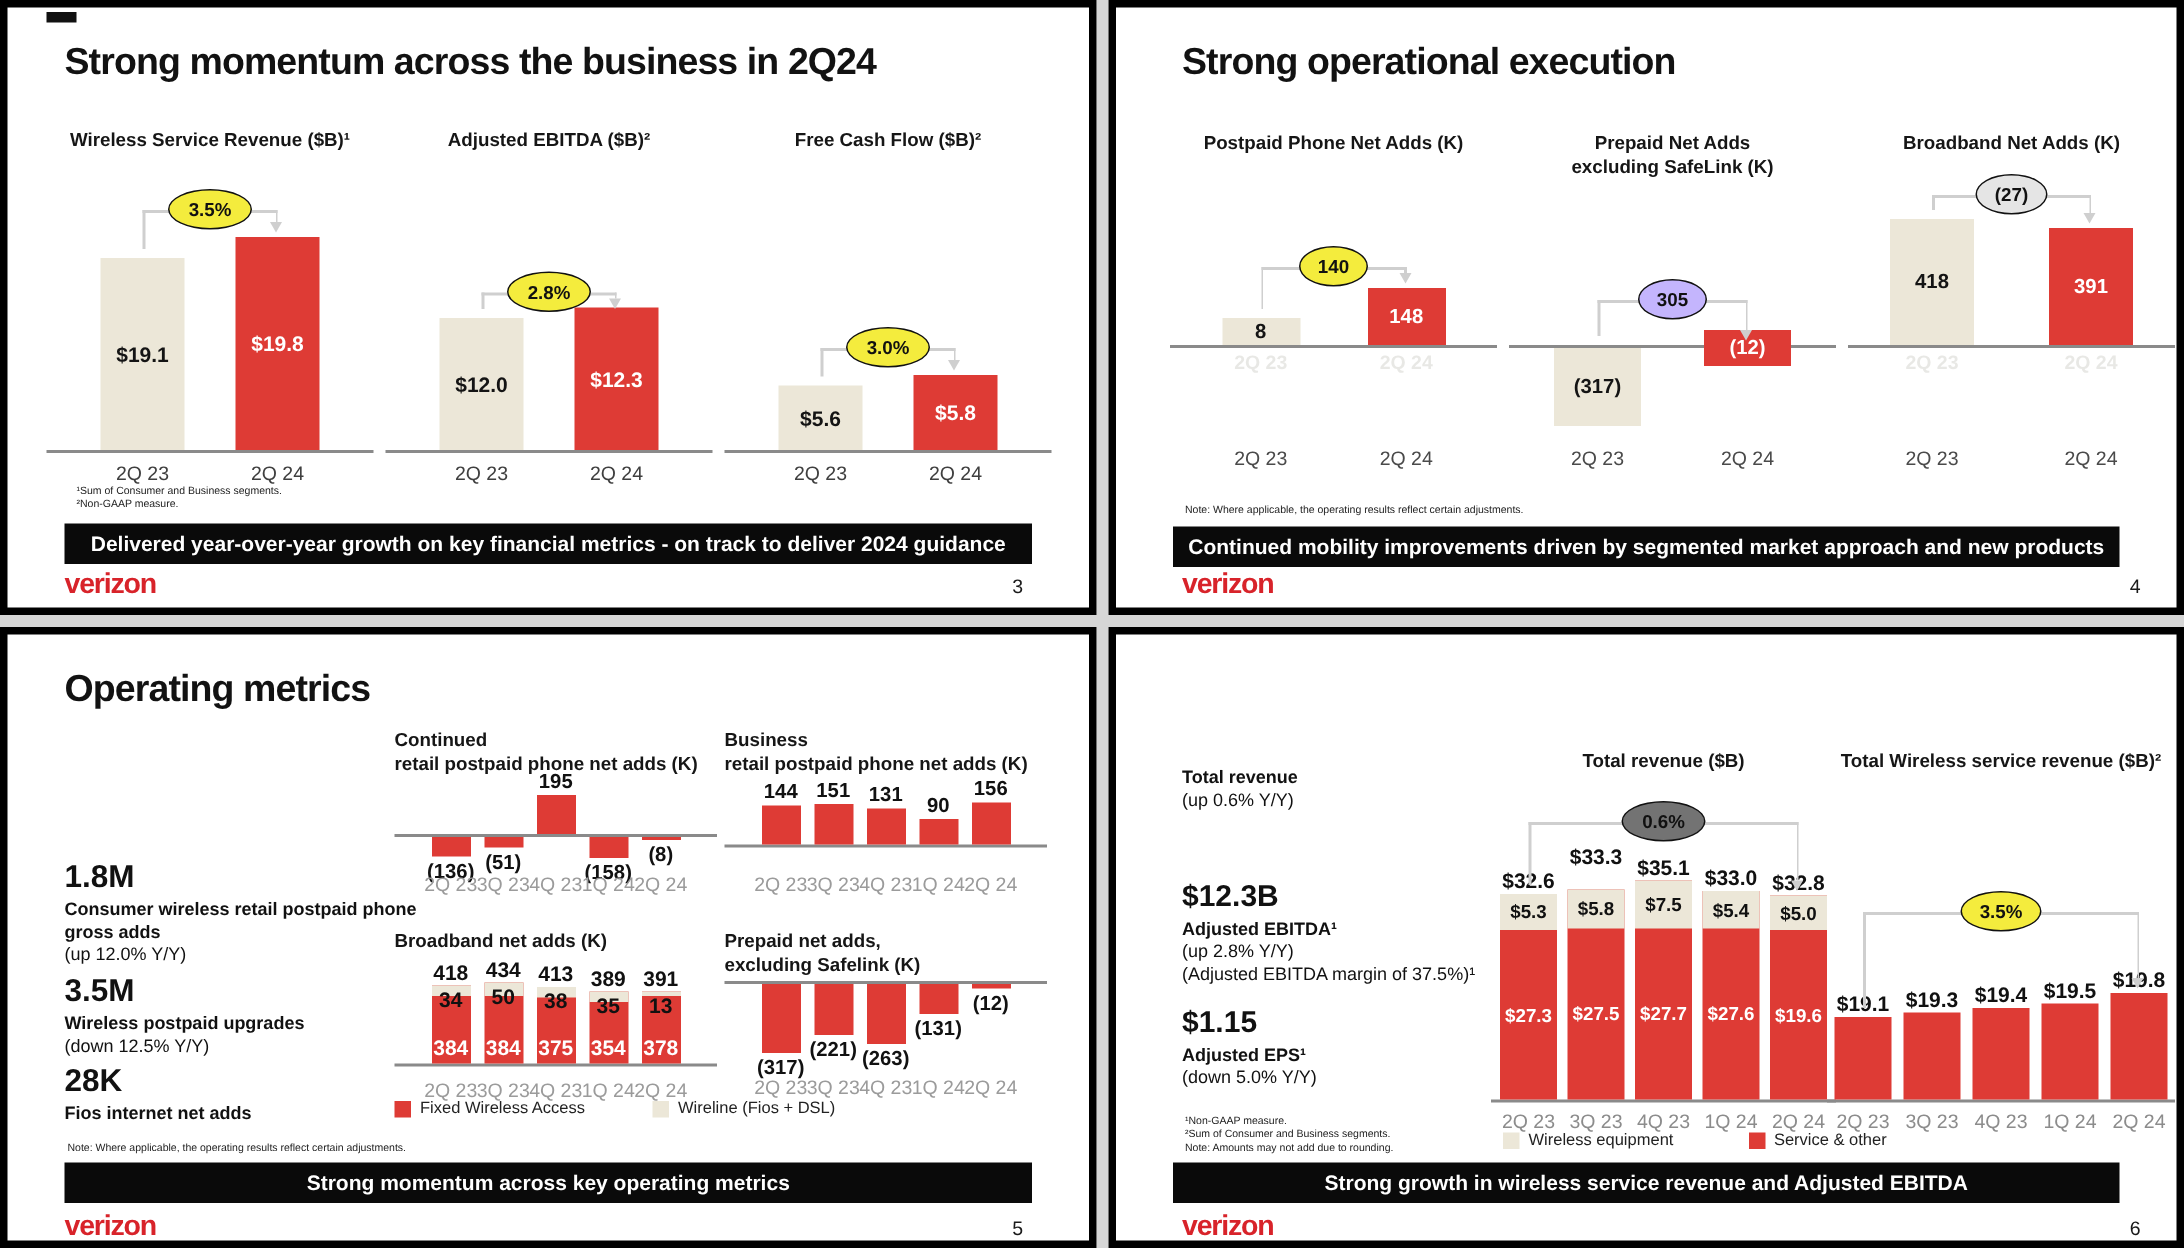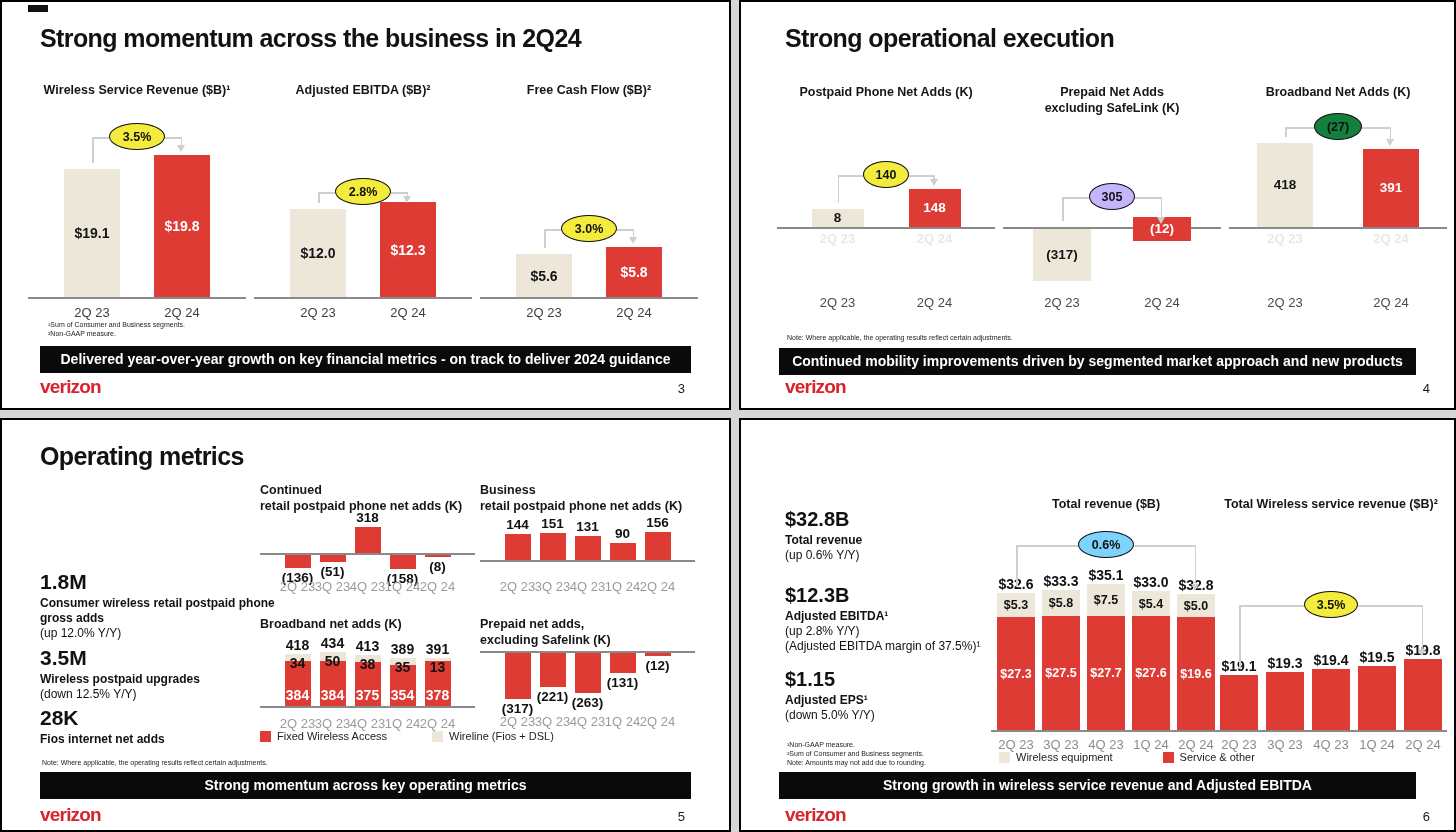--- a/index.html
+++ b/index.html
@@ -1,18 +1,18 @@
 <!DOCTYPE html>
 <html><head>
 <meta charset="utf-8">
 <style>
   html,body{margin:0;padding:0;}
   body{width:1456px;height:832px;background:#d6d6d6;font-family:"Liberation Sans",sans-serif;color:#111;}
   .grid{display:grid;grid-template-columns:731px 717px;grid-template-rows:410px 414px;gap:8px;width:1456px;height:832px;}
-  .slide{position:relative;background:#ffffff;border:2px solid #000000;box-sizing:border-box;overflow:hidden;padding-left:32px;}
+  .slide{position:relative;background:#ffffff;border:5px solid #000000;box-sizing:border-box;overflow:hidden;padding-left:32px;}
   .stitle{position:absolute;left:38px;top:22px;margin:0;font-size:25px;font-weight:800;letter-spacing:-0.6px;color:#121212;}
   .stray{position:absolute;left:26px;top:3px;width:20px;height:7px;background:#111;}
   .chart{position:absolute;}
   .c-title{position:absolute;left:0;top:0;width:100%;font-size:12.5px;font-weight:700;line-height:16px;color:#161616;}
   .c-label{white-space:nowrap;}
   .fnotes{position:absolute;font-size:7px;line-height:9px;color:#222;}
   .banner{position:absolute;left:38px;right:38px;background:#0a0a0a;color:#fff;text-align:center;font-weight:700;font-size:14px;padding:5px 0 6px 0;}
   .footer{position:absolute;left:38px;right:24px;display:flex;justify-content:space-between;align-items:baseline;}
   .footer-l{right:44px;}
   .logo{color:#d8232a;font-weight:800;font-size:19px;letter-spacing:-0.8px;}
@@ -153,21 +153,21 @@
           <div class="c-bar" style="position: absolute; left: 134px; top: 25px; width: 56px; height: 78px; background: rgb(222, 59, 53);"></div>
           <div class="c-label" style="position: absolute; left: 102px; top: 56px; width: 120px; text-align: center; font-size: 13.5px; font-weight: 700; color: rgb(255, 255, 255); line-height: 16px;">391</div>
           <div class="c-label" style="position: absolute; left: -4px; top: 107px; width: 120px; text-align: center; font-size: 13px; font-weight: 700; color: rgba(110, 110, 95, 0.16); line-height: 16px;">2Q 23</div>
           <div class="c-label" style="position: absolute; left: 102px; top: 107px; width: 120px; text-align: center; font-size: 13px; font-weight: 700; color: rgba(110, 110, 95, 0.16); line-height: 16px;">2Q 24</div>
           <div class="c-label" style="position: absolute; left: -4px; top: 171px; width: 120px; text-align: center; font-size: 13px; font-weight: 400; color: rgb(74, 74, 74); line-height: 16px;">2Q 23</div>
           <div class="c-label" style="position: absolute; left: 102px; top: 171px; width: 120px; text-align: center; font-size: 13px; font-weight: 400; color: rgb(74, 74, 74); line-height: 16px;">2Q 24</div>
           <div class="c-bline" style="position: absolute; left: 56px; top: 3px; width: 106px; height: 1.5px; background: rgb(207, 207, 207);"></div>
           <div class="c-bvert" style="position: absolute; left: 56px; top: 3px; width: 1.5px; height: 10px; background: rgb(207, 207, 207);"></div>
           <div class="c-bvert" style="position: absolute; left: 160.5px; top: 3px; width: 1.5px; height: 12px; background: rgb(207, 207, 207);"></div>
           <div class="c-arrow" style="position: absolute; left: 157px; top: 15px; width: 0px; height: 0px; border-left: 4.5px solid transparent; border-right: 4.5px solid transparent; border-top: 7px solid rgb(207, 207, 207);"></div>
-          <div class="c-bubble" style="position: absolute; left: 85px; top: -11px; width: 48px; height: 27px; background: #15803d; border: 1.6px solid rgb(17, 17, 17); border-radius: 50%; display: flex; align-items: center; justify-content: center; font-weight: 700; font-size: 12.5px; color: rgb(17, 17, 17); box-sizing: border-box;">(27)</div>
+          <div class="c-bubble" style="position: absolute; left: 85px; top: -11px; width: 48px; height: 27px; background: #e5e5e5; border: 1.6px solid rgb(17, 17, 17); border-radius: 50%; display: flex; align-items: center; justify-content: center; font-weight: 700; font-size: 12.5px; color: rgb(17, 17, 17); box-sizing: border-box;">(27)</div>
         </div>
       </div>
     <div class="fnotes" style="left:46px;top:331px;">Note:  Where applicable, the operating results reflect certain adjustments.</div>
     <div class="banner" style="top:346px;">Continued mobility improvements driven by segmented market approach and new products</div>
     <div class="footer" style="top:374px;left:44px;">
       <span class="logo">verizon</span>
       <span class="pageno">4</span>
     </div>
   </section>
 
@@ -194,21 +194,21 @@
           <div>Continued</div>
           <div>retail postpaid phone net adds (K)</div>
         </div>
         <div class="c-plot" style="position: absolute; left: 0px; top: 36px; width: 215px; height: 99px;">
           <div class="c-axis" style="position: absolute; left: 0px; right: 0px; top: 35px; height: 2px; background: rgb(138, 138, 138);"></div>
           <div class="c-bar" style="position: absolute; left: 24.5px; top: 37px; width: 26px; height: 13px; background: rgb(222, 59, 53);"></div>
           <div class="c-label" style="position: absolute; left: -22.5px; top: 52px; width: 120px; text-align: center; font-size: 13.5px; font-weight: 700; color: rgb(17, 17, 17); line-height: 16px;">(136)</div>
           <div class="c-bar" style="position: absolute; left: 59.5px; top: 37px; width: 26px; height: 7px; background: rgb(222, 59, 53);"></div>
           <div class="c-label" style="position: absolute; left: 12.5px; top: 46px; width: 120px; text-align: center; font-size: 13.5px; font-weight: 700; color: rgb(17, 17, 17); line-height: 16px;">(51)</div>
           <div class="c-bar" style="position: absolute; left: 94.5px; top: 9px; width: 26px; height: 26px; background: rgb(222, 59, 53);"></div>
-          <div class="c-label" style="position: absolute; left: 47.5px; top: -8px; width: 120px; text-align: center; font-size: 13.5px; font-weight: 700; color: rgb(17, 17, 17); line-height: 16px;">318</div>
+          <div class="c-label" style="position: absolute; left: 47.5px; top: -8px; width: 120px; text-align: center; font-size: 13.5px; font-weight: 700; color: rgb(17, 17, 17); line-height: 16px;">195</div>
           <div class="c-bar" style="position: absolute; left: 129.5px; top: 37px; width: 26px; height: 14px; background: rgb(222, 59, 53);"></div>
           <div class="c-label" style="position: absolute; left: 82.5px; top: 53px; width: 120px; text-align: center; font-size: 13.5px; font-weight: 700; color: rgb(17, 17, 17); line-height: 16px;">(158)</div>
           <div class="c-bar" style="position: absolute; left: 164.5px; top: 37px; width: 26px; height: 2px; background: rgb(222, 59, 53);"></div>
           <div class="c-label" style="position: absolute; left: 117.5px; top: 41px; width: 120px; text-align: center; font-size: 13.5px; font-weight: 700; color: rgb(17, 17, 17); line-height: 16px;">(8)</div>
           <div class="c-label" style="position: absolute; left: -22.5px; top: 61px; width: 120px; text-align: center; font-size: 13px; font-weight: 400; color: rgb(155, 155, 155); line-height: 16px;">2Q 23</div>
           <div class="c-label" style="position: absolute; left: 12.5px; top: 61px; width: 120px; text-align: center; font-size: 13px; font-weight: 400; color: rgb(155, 155, 155); line-height: 16px;">3Q 23</div>
           <div class="c-label" style="position: absolute; left: 47.5px; top: 61px; width: 120px; text-align: center; font-size: 13px; font-weight: 400; color: rgb(155, 155, 155); line-height: 16px;">4Q 23</div>
           <div class="c-label" style="position: absolute; left: 82.5px; top: 61px; width: 120px; text-align: center; font-size: 13px; font-weight: 400; color: rgb(155, 155, 155); line-height: 16px;">1Q 24</div>
           <div class="c-label" style="position: absolute; left: 117.5px; top: 61px; width: 120px; text-align: center; font-size: 13px; font-weight: 400; color: rgb(155, 155, 155); line-height: 16px;">2Q 24</div>
         </div>
@@ -318,21 +318,20 @@
     <div class="banner" style="top:352px;">Strong momentum across key operating metrics</div>
     <div class="footer footer-l" style="top:384px;">
       <span class="logo">verizon</span>
       <span class="pageno">5</span>
     </div>
   </section>
 
   <section class="slide">
     <div class="stats" style="left:44px;top:0;width:235px;height:100%;">
       <div class="stat" style="top:88px;width:235px;">
-        <div class="stat-value" style="font-size:20px;">$32.8B</div>
         <div class="stat-desc">Total revenue</div>
         <div class="stat-sub">(up 0.6% Y/Y)</div>
       </div>
       <div class="stat" style="top:164px;width:235px;">
         <div class="stat-value" style="font-size:20px;">$12.3B</div>
         <div class="stat-desc">Adjusted EBITDA¹</div>
         <div class="stat-sub">(up 2.8% Y/Y)</div>
         <div class="stat-sub">(Adjusted EBITDA margin of 37.5%)¹</div>
       </div>
       <div class="stat" style="top:248px;width:235px;">
@@ -349,21 +348,21 @@
           <div class="c-axis" style="position: absolute; left: 0px; right: 0px; top: 206px; height: 2px; background: rgb(138, 138, 138);"></div>
           <div class="c-bar" style="position: absolute; left: 6px; top: 69px; width: 38px; height: 137px; background: rgb(222, 59, 53);">
             <div class="c-seg" style="position: absolute; left: 0px; top: 0px; width: 100%; height: 24px; background: rgb(236, 231, 216);"></div>
           </div>
           <div class="c-label" style="position: absolute; left: -35px; top: 52px; width: 120px; text-align: center; font-size: 14px; font-weight: 700; color: rgb(17, 17, 17); line-height: 16px;">$32.6</div>
           <div class="c-label" style="position: absolute; left: -35px; top: 73px; width: 120px; text-align: center; font-size: 12.5px; font-weight: 700; color: rgb(17, 17, 17); line-height: 16px;">$5.3</div>
           <div class="c-label" style="position: absolute; left: -35px; top: 141.5px; width: 120px; text-align: center; font-size: 12.5px; font-weight: 700; color: rgb(255, 255, 255); line-height: 16px;">$27.3</div>
           <div class="c-bar" style="position: absolute; left: 51px; top: 66px; width: 38px; height: 140px; background: rgb(222, 59, 53);">
             <div class="c-seg" style="position: absolute; left: 0px; top: 0px; width: 100%; height: 26px; background: rgb(236, 231, 216);"></div>
           </div>
-          <div class="c-label" style="position: absolute; left: 10px; top: 49px; width: 120px; text-align: center; font-size: 14px; font-weight: 700; color: rgb(17, 17, 17); line-height: 16px;">$33.3</div>
+          <div class="c-label" style="position: absolute; left: 10px; top: 36px; width: 120px; text-align: center; font-size: 14px; font-weight: 700; color: rgb(17, 17, 17); line-height: 16px;">$33.3</div>
           <div class="c-label" style="position: absolute; left: 10px; top: 71px; width: 120px; text-align: center; font-size: 12.5px; font-weight: 700; color: rgb(17, 17, 17); line-height: 16px;">$5.8</div>
           <div class="c-label" style="position: absolute; left: 10px; top: 141px; width: 120px; text-align: center; font-size: 12.5px; font-weight: 700; color: rgb(255, 255, 255); line-height: 16px;">$27.5</div>
           <div class="c-bar" style="position: absolute; left: 96px; top: 60px; width: 38px; height: 146px; background: rgb(222, 59, 53);">
             <div class="c-seg" style="position: absolute; left: 0px; top: 0px; width: 100%; height: 32px; background: rgb(236, 231, 216);"></div>
           </div>
           <div class="c-label" style="position: absolute; left: 55px; top: 43px; width: 120px; text-align: center; font-size: 14px; font-weight: 700; color: rgb(17, 17, 17); line-height: 16px;">$35.1</div>
           <div class="c-label" style="position: absolute; left: 55px; top: 68px; width: 120px; text-align: center; font-size: 12.5px; font-weight: 700; color: rgb(17, 17, 17); line-height: 16px;">$7.5</div>
           <div class="c-label" style="position: absolute; left: 55px; top: 141px; width: 120px; text-align: center; font-size: 12.5px; font-weight: 700; color: rgb(255, 255, 255); line-height: 16px;">$27.7</div>
           <div class="c-bar" style="position: absolute; left: 141px; top: 67px; width: 38px; height: 139px; background: rgb(222, 59, 53);">
             <div class="c-seg" style="position: absolute; left: 0px; top: 0px; width: 100%; height: 25px; background: rgb(236, 231, 216);"></div>
@@ -379,21 +378,21 @@
           <div class="c-label" style="position: absolute; left: 145px; top: 141.5px; width: 120px; text-align: center; font-size: 12.5px; font-weight: 700; color: rgb(255, 255, 255); line-height: 16px;">$19.6</div>
           <div class="c-label" style="position: absolute; left: -35px; top: 213px; width: 120px; text-align: center; font-size: 13px; font-weight: 400; color: rgb(140, 140, 140); line-height: 16px;">2Q 23</div>
           <div class="c-label" style="position: absolute; left: 10px; top: 213px; width: 120px; text-align: center; font-size: 13px; font-weight: 400; color: rgb(140, 140, 140); line-height: 16px;">3Q 23</div>
           <div class="c-label" style="position: absolute; left: 55px; top: 213px; width: 120px; text-align: center; font-size: 13px; font-weight: 400; color: rgb(140, 140, 140); line-height: 16px;">4Q 23</div>
           <div class="c-label" style="position: absolute; left: 100px; top: 213px; width: 120px; text-align: center; font-size: 13px; font-weight: 400; color: rgb(140, 140, 140); line-height: 16px;">1Q 24</div>
           <div class="c-label" style="position: absolute; left: 145px; top: 213px; width: 120px; text-align: center; font-size: 13px; font-weight: 400; color: rgb(140, 140, 140); line-height: 16px;">2Q 24</div>
           <div class="c-bline" style="position: absolute; left: 25px; top: 21px; width: 180px; height: 1.5px; background: rgb(207, 207, 207);"></div>
           <div class="c-bvert" style="position: absolute; left: 25px; top: 21px; width: 1.5px; height: 42px; background: rgb(207, 207, 207);"></div>
           <div class="c-bvert" style="position: absolute; left: 203.5px; top: 21px; width: 1.5px; height: 39px; background: rgb(207, 207, 207);"></div>
           <div class="c-arrow" style="position: absolute; left: 200px; top: 60px; width: 0px; height: 0px; border-left: 4.5px solid transparent; border-right: 4.5px solid transparent; border-top: 7px solid rgb(207, 207, 207);"></div>
-          <div class="c-bubble" style="position: absolute; left: 87px; top: 7px; width: 56px; height: 27px; background: #7dd3fc; border: 1.6px solid rgb(17, 17, 17); border-radius: 50%; display: flex; align-items: center; justify-content: center; font-weight: 700; font-size: 12.5px; color: rgb(17, 17, 17); box-sizing: border-box;">0.6%</div>
+          <div class="c-bubble" style="position: absolute; left: 87px; top: 7px; width: 56px; height: 27px; background: #737373; border: 1.6px solid rgb(17, 17, 17); border-radius: 50%; display: flex; align-items: center; justify-content: center; font-weight: 700; font-size: 12.5px; color: rgb(17, 17, 17); box-sizing: border-box;">0.6%</div>
           <div class="c-legend" style="position: absolute; left: 8px; top: 227px; display: flex; gap: 50px; white-space: nowrap;">
             <div class="c-legend-item" style="display: flex; align-items: center; gap: 6px; font-size: 11px; color: rgb(34, 34, 34); font-weight: 400;">
               <div style="width: 11px; height: 11px; background: rgb(236, 231, 216); flex: 0 0 auto;"></div>
               <div>Wireless equipment</div>
             </div>
             <div class="c-legend-item" style="display: flex; align-items: center; gap: 6px; font-size: 11px; color: rgb(34, 34, 34); font-weight: 400;">
               <div style="width: 11px; height: 11px; background: rgb(222, 59, 53); flex: 0 0 auto;"></div>
               <div>Service &amp; other</div>
             </div>
           </div>

